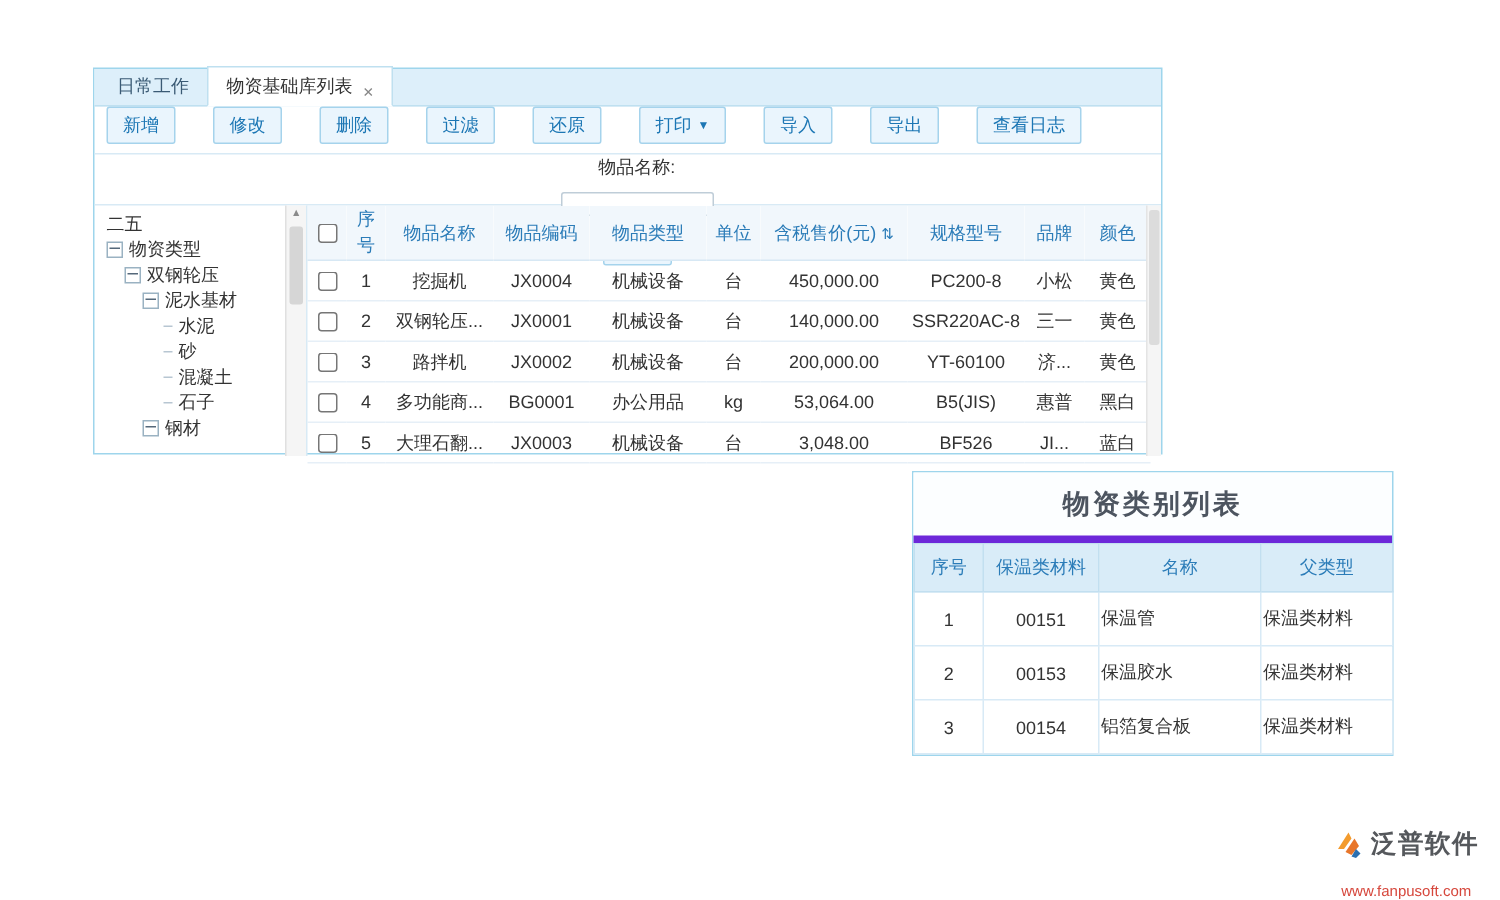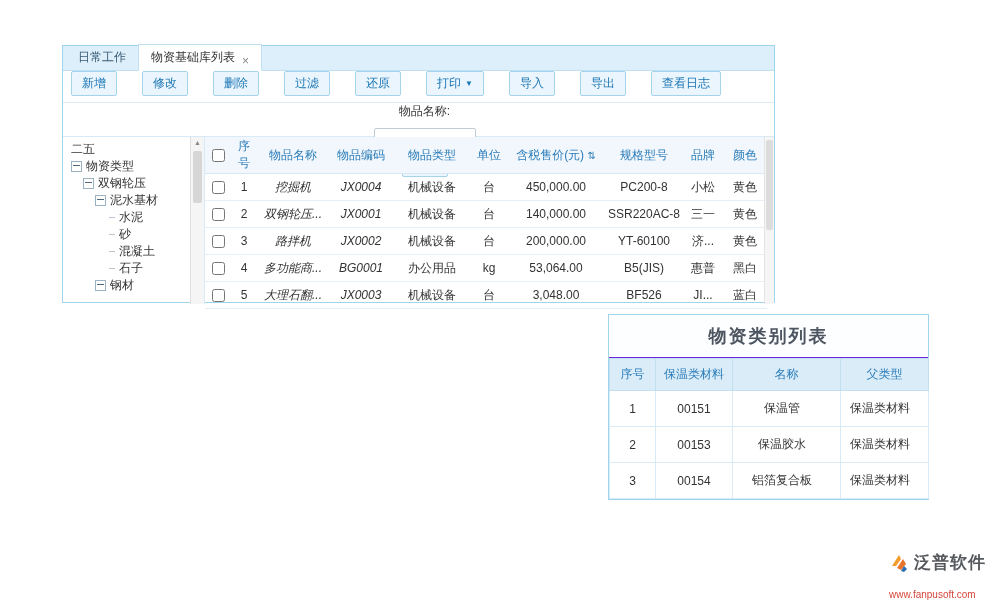--- a/index.html
+++ b/index.html
@@ -35,36 +35,36 @@
   .tree-scroll .arr{display:block;text-align:center;font-size:7px;color:#8a8a8a;padding-top:2px;}
   .tree-scroll .thumb{position:absolute;left:2px;right:2px;top:14px;height:52px;background:#d6d6d6;border-radius:2px;}
   
   .gridwrap{flex:1;position:relative;}
   .grid{position:absolute;left:0;top:0;right:9px;bottom:0;}
   table.mat{width:100%;border-collapse:collapse;table-layout:fixed;font-size:12px;}
   table.mat th{background:#f1f7fc;color:#2b7cb8;font-weight:normal;height:36px;border-bottom:1px solid #d7e8f4;
     text-align:center;padding:0 2px;overflow:hidden;}
   table.mat td{height:26px;border-bottom:1px solid #e6eff7;text-align:center;color:#333;
     white-space:nowrap;overflow:hidden;padding:0 3px;}
-  td.link{color:#2b7cb8;font-style:italic;}
+  td.link{color:#2b7cb8;}
   td.num{text-align:right;padding-right:8px;}
   .sorticon{font-size:10px;color:#2b7cb8;}
   input[type=checkbox]{width:13px;height:13px;margin:0;vertical-align:middle;}
   .vscroll{position:absolute;top:0;right:0;bottom:0;width:9px;background:#f5f5f5;border-left:1px solid #e4e4e4;}
   .vscroll .thumb{position:absolute;left:1px;right:1px;top:3px;height:90px;background:#dcdcdc;border-radius:2px;}
   
   .cat-panel{position:absolute;left:608px;top:314px;width:321px;border:1px solid #9ed5ec;background:#fff;box-sizing:border-box;}
   .cat-title{height:42px;line-height:42px;text-align:center;font-size:18px;font-weight:bold;color:#4d5560;
-    background:#fcfeff;border-bottom:1px solid #6d28d9;letter-spacing:2px;}
+    background:#fcfeff;border-bottom:5px solid #6d28d9;letter-spacing:2px;}
   table.cat{width:100%;border-collapse:collapse;table-layout:fixed;font-size:12px;}
   table.cat th{background:#d9ecf8;color:#2b7cb8;font-weight:normal;height:29px;border:1px solid #c2dff0;text-align:center;}
   table.cat td{height:33px;border:1px solid #d8eaf6;color:#333;text-align:center;white-space:nowrap;overflow:hidden;}
-  table.cat td.r{text-align:center;padding-right:10px;}
-  
-  .brand{position:absolute;right:14px;top:551px;text-align:left;}
+  table.cat td.r{text-align:left;padding-right:10px;}
+  
+  .brand{position:absolute;right:14px;top:551px;text-align:center;}
   .brand-row{display:flex;align-items:center;gap:5px;justify-content:flex-end;}
   .brand-name{font-size:17px;font-weight:bold;color:#55585c;letter-spacing:1px;}
   .brand-url{font-size:10px;color:#d6473c;margin-top:15px;}
 </style>
 </head>
 <body>
 
 <div class="main-panel">
 
   <div class="tabbar">

